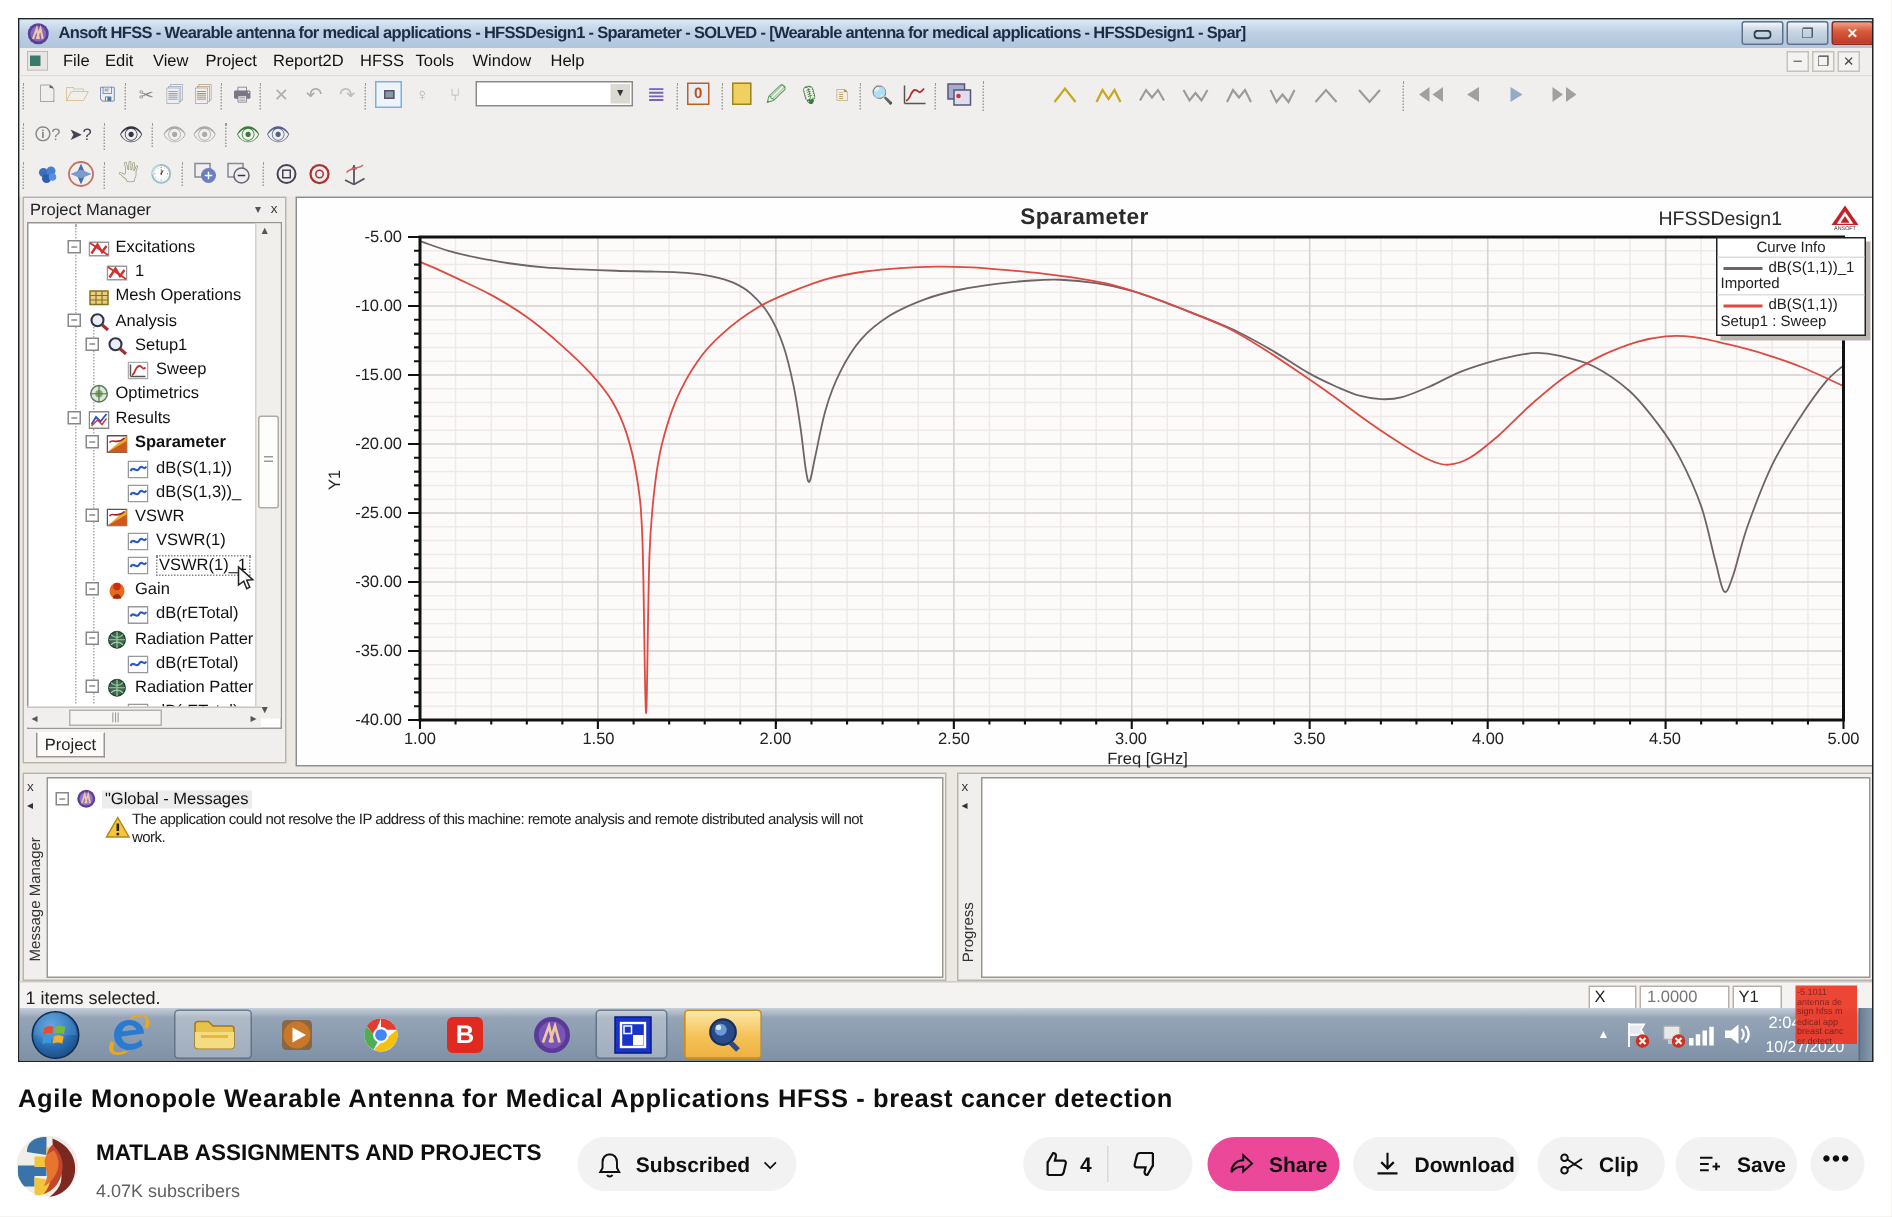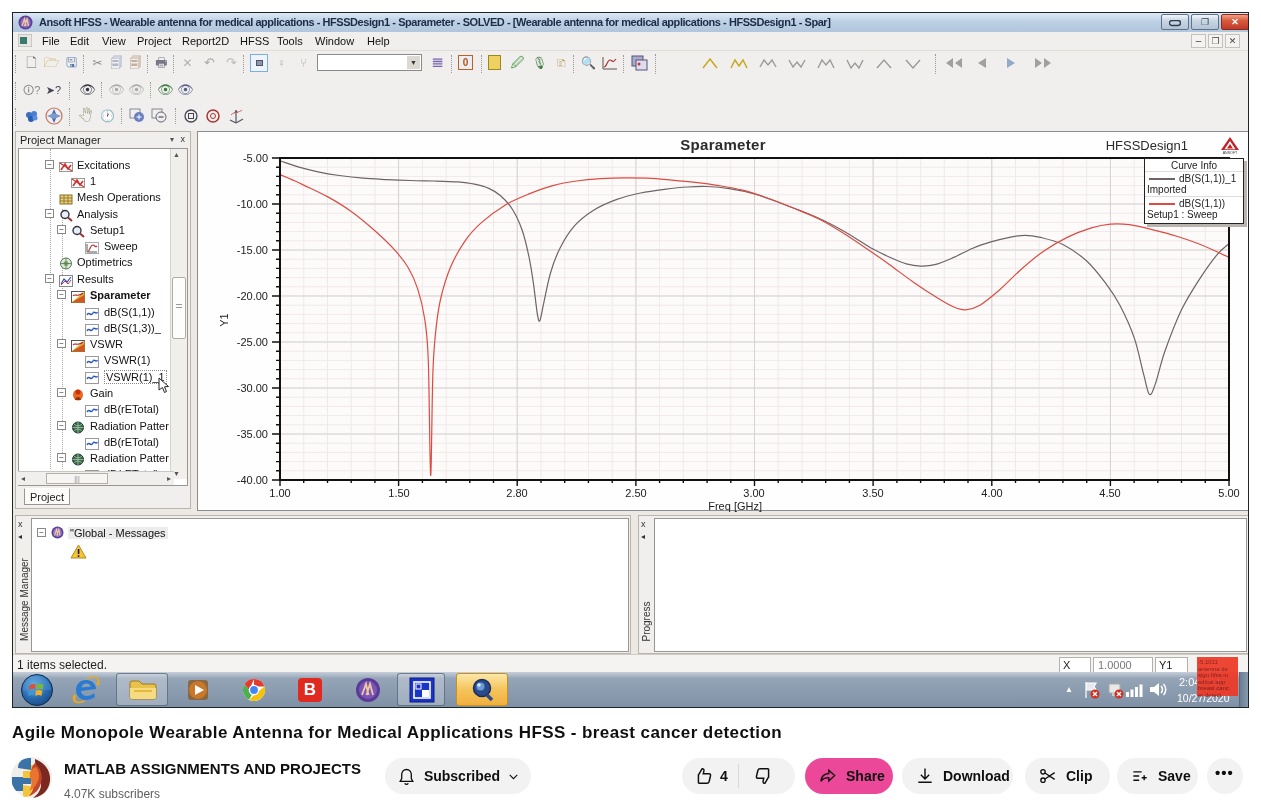--- a/index.html
+++ b/index.html
@@ -365,28 +365,28 @@
 <div class="abs" style="left:26px;top:20px;width:44px;text-align:right;font-size:11px;color:#222">-5.00</div>
 <div class="abs" style="left:26px;top:66px;width:44px;text-align:right;font-size:11px;color:#222">-10.00</div>
 <div class="abs" style="left:26px;top:112px;width:44px;text-align:right;font-size:11px;color:#222">-15.00</div>
 <div class="abs" style="left:26px;top:158px;width:44px;text-align:right;font-size:11px;color:#222">-20.00</div>
 <div class="abs" style="left:26px;top:204px;width:44px;text-align:right;font-size:11px;color:#222">-25.00</div>
 <div class="abs" style="left:26px;top:250px;width:44px;text-align:right;font-size:11px;color:#222">-30.00</div>
 <div class="abs" style="left:26px;top:296px;width:44px;text-align:right;font-size:11px;color:#222">-35.00</div>
 <div class="abs" style="left:26px;top:342px;width:44px;text-align:right;font-size:11px;color:#222">-40.00</div>
 <div class="abs" style="left:62px;top:355px;width:40px;text-align:center;font-size:11px;color:#222">1.00</div>
 <div class="abs" style="left:181px;top:355px;width:40px;text-align:center;font-size:11px;color:#222">1.50</div>
-<div class="abs" style="left:299px;top:355px;width:40px;text-align:center;font-size:11px;color:#222">2.80</div>
+<div class="abs" style="left:299px;top:355px;width:40px;text-align:center;font-size:11px;color:#222">2.00</div>
 <div class="abs" style="left:418px;top:355px;width:40px;text-align:center;font-size:11px;color:#222">2.50</div>
 <div class="abs" style="left:536px;top:355px;width:40px;text-align:center;font-size:11px;color:#222">3.00</div>
 <div class="abs" style="left:655px;top:355px;width:40px;text-align:center;font-size:11px;color:#222">3.50</div>
 <div class="abs" style="left:774px;top:355px;width:40px;text-align:center;font-size:11px;color:#222">4.00</div>
 <div class="abs" style="left:892px;top:355px;width:40px;text-align:center;font-size:11px;color:#222">4.50</div>
 <div class="abs" style="left:1011px;top:355px;width:40px;text-align:center;font-size:11px;color:#222">5.00</div>
-<div class="abs" style="left:494px;top:368px;width:70px;text-align:right;font-size:11px;color:#222">Freq [GHz]</div>
+<div class="abs" style="left:532px;top:368px;width:70px;text-align:center;font-size:11px;color:#222">Freq [GHz]</div>
 <div class="abs" style="left:19px;top:182px;font-size:11px;color:#222;transform:rotate(-90deg)">Y1</div>
 <div class="abs" style="left:946px;top:26px;width:100px;height:66px;background:#fff;border:1.5px solid #222;box-shadow:3px 3px 0 #b9b5ae;font-size:10px;color:#222">
 <div style="text-align:center;border-bottom:1px solid #ddd;padding:1px 0 0 0;height:13px">Curve Info</div>
 <div style="position:relative;height:25px;border-bottom:1px solid #ddd">
 <div style="position:absolute;left:4px;top:6px;width:26px;height:0;border-top:2px solid #6e6468"></div>
 <div style="position:absolute;left:34px;top:1px">dB(S(1,1))_1</div>
 <div style="position:absolute;left:2px;top:12px">Imported</div>
         </div>
 <div style="position:relative;height:25px">
 <div style="position:absolute;left:4px;top:6px;width:26px;height:0;border-top:2px solid #dd4a42"></div>
@@ -406,20 +406,21 @@
           <circle cx="6.5" cy="6.5" r="6" fill="#5b3f96"></circle>
           <circle cx="6.5" cy="6.5" r="4.4" fill="#9076c8"></circle>
           <path d="M3.5 9.5 L5.5 3.5 L6.8 9.5 M5.8 9.5 L7.8 3.5 L9 9.5" stroke="#f0c8a0" stroke-width="1.1" fill="none"></path>
         </svg>
       <div class="abs" style="left:36px;top:8px;font-size:11px;color:#111;background:#ececec;padding:0 2px">"Global - Messages</div>
       <svg class="abs" style="left:38px;top:25px" width="17" height="15" viewBox="0 0 17 15">
           <path d="M8.5 1 L16 14 L1 14 Z" fill="#f7c636" stroke="#b08a1a" stroke-width="1"></path>
           <rect x="7.7" y="5" width="1.7" height="5" fill="#222"></rect>
           <rect x="7.7" y="11.2" width="1.7" height="1.7" fill="#222"></rect>
         </svg>
+      <div class="abs" style="left:56px;top:22px;font-size:10px;color:#222;line-height:11.5px;white-space:nowrap;letter-spacing:-0.38px">The application could not resolve the IP address of this machine: remote analysis and remote distributed analysis will not<br>work.</div>
     </div>
   </div>
 
   <div id="progpanel">
     <div class="abs" style="left:2px;top:3px;font-size:9px;color:#333">x</div>
     <div class="abs" style="left:2px;top:16px;font-size:8px;color:#333">◂</div>
     <div class="abs" style="left:-18px;top:100px;font-size:10px;color:#333;transform:rotate(-90deg);width:50px;text-align:center">Progress</div>
     <div class="abs" style="left:15px;top:2px;width:593px;height:134px;background:#fff;border:1px solid #9a968f"></div>
   </div>
 

